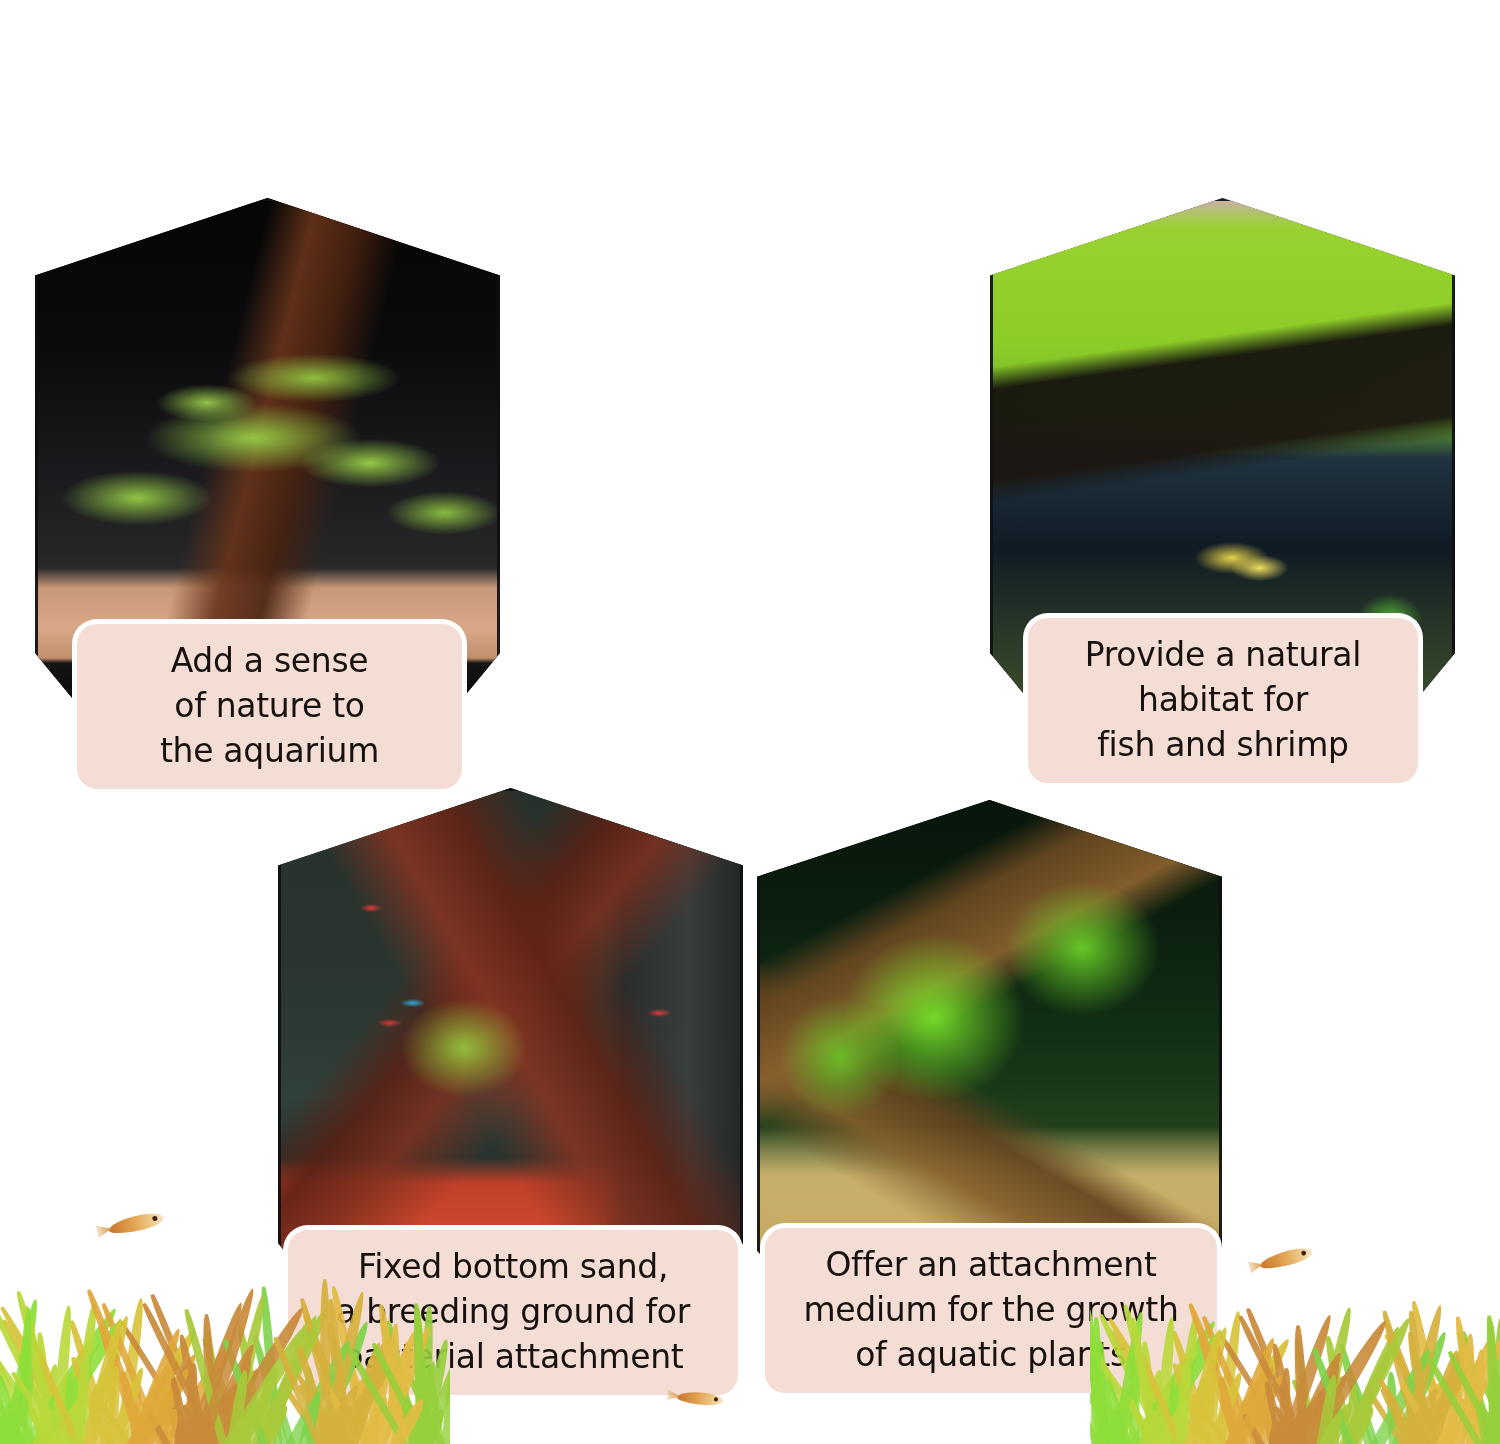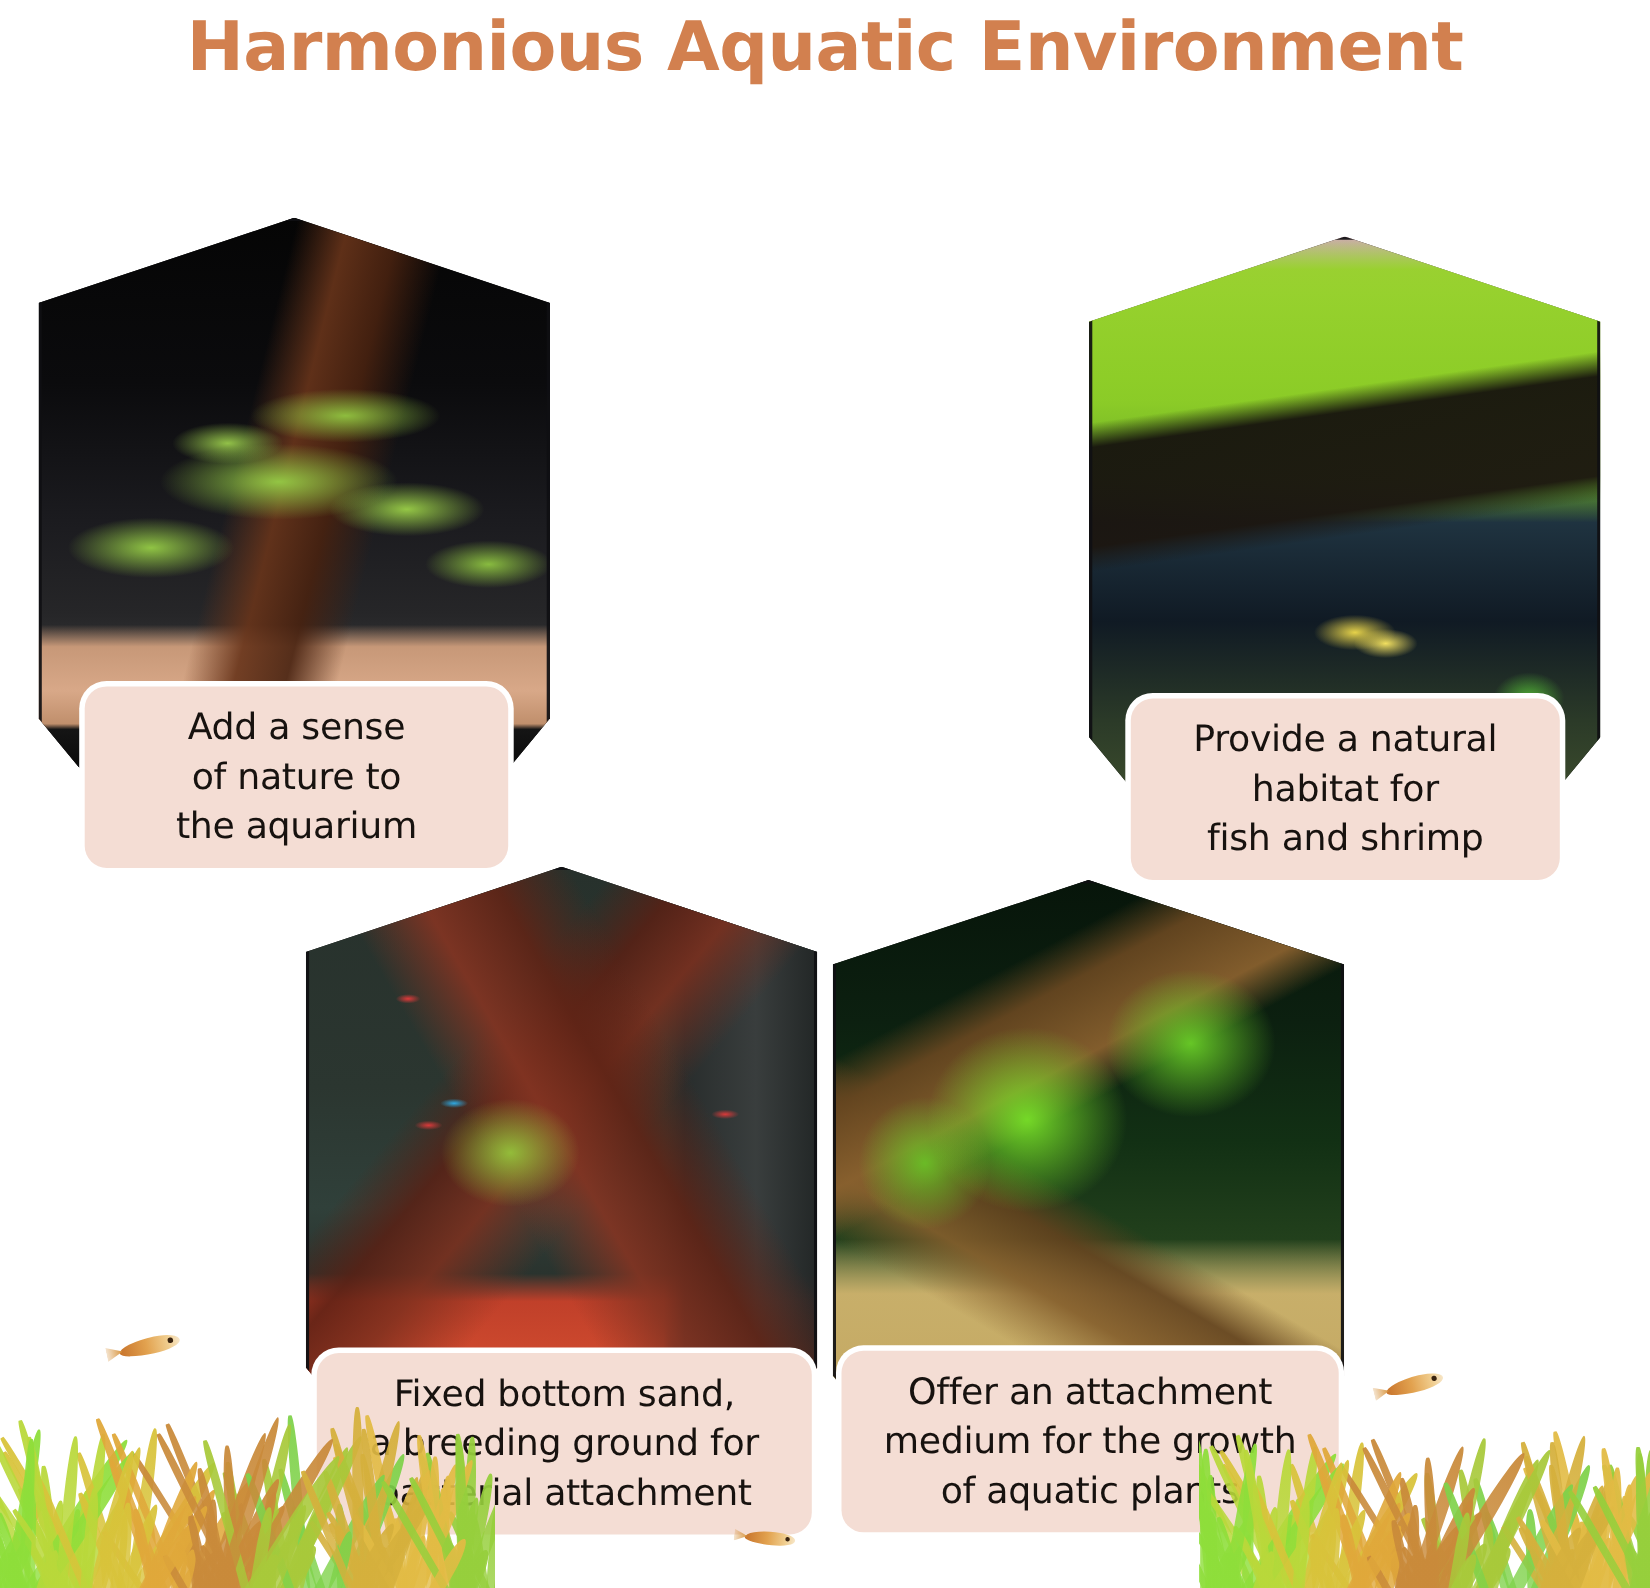--- a/index.html
+++ b/index.html
@@ -123,42 +123,41 @@
     background: #3a2410;
     border-radius: 50%;
   }
 </style>
 </head>
 <body>
 
 <div class="page">
 
   <h1 class="heading">
-    <span class="l2">Harmonious Aquatic Environment</span>
   </h1>
 
   <div class="card" style="left:35px; top:198px; width:465px; height:500px;">
     <div class="photo" style="background-image:
           radial-gradient(ellipse 150px 48px at 47% 48%, rgba(150,205,70,0.95) 0%, rgba(120,175,50,0.0) 72%),
           radial-gradient(ellipse 105px 38px at 22% 60%, rgba(150,205,70,0.95) 0%, rgba(120,175,50,0.0) 72%),
           radial-gradient(ellipse 98px 34px at 72% 53%, rgba(155,208,72,0.95) 0%, rgba(120,175,50,0.0) 72%),
           radial-gradient(ellipse 80px 30px at 88% 63%, rgba(145,200,66,0.92) 0%, rgba(120,175,50,0.0) 72%),
           radial-gradient(ellipse 70px 26px at 37% 41%, rgba(160,212,78,0.9) 0%, rgba(120,175,50,0.0) 72%),
           radial-gradient(ellipse 120px 34px at 60% 36%, rgba(148,202,66,0.92) 0%, rgba(120,175,50,0.0) 72%),
           linear-gradient(104deg, rgba(86,44,22,0) 40%, rgba(104,52,26,0.9) 48%, rgba(72,34,16,0.9) 56%, rgba(86,44,22,0) 64%),
           linear-gradient(180deg, rgba(0,0,0,0) 74%, #c79878 78%, #d8a888 86%, #c08f6c 92%, #151515 93%, #0a0a0a 100%),
           linear-gradient(180deg, #050505 0%, #0b0b0d 30%, #1b1b1f 55%, #262628 72%, #2c2c2e 76%);">
     </div>
     <div class="label" style="left:42px; top:426px; width:385px;">Add a sense
 of nature to
 the aquarium</div>
   </div>
 
 
-  <div class="card" style="left:990px; top:215px; width:465px; height:500px;">
+  <div class="card" style="left:990px; top:198px; width:465px; height:500px;">
     <div class="photo" style="background-image:
           radial-gradient(ellipse 60px 26px at 52% 72%, #e6d24a 0%, rgba(230,210,74,0) 62%),
           radial-gradient(ellipse 44px 20px at 58% 74%, #f2e060 0%, rgba(242,224,96,0) 66%),
           radial-gradient(ellipse 46px 34px at 86% 84%, #4fae35 0%, rgba(79,174,53,0) 70%),
           linear-gradient(-8deg, rgba(0,0,0,0) 46%, rgba(28,22,16,0.95) 50%, rgba(22,18,14,0.95) 66%, rgba(0,0,0,0) 70%),
           linear-gradient(180deg, rgba(190,225,60,0.0) 0%, rgba(150,210,40,0.92) 6%, rgba(140,205,38,0.95) 30%, rgba(110,185,30,0.7) 44%, rgba(0,0,0,0) 52%),
           linear-gradient(180deg, #cfa8b4 0%, #b8cf80 10%, #8ec040 26%, #1f3340 52%, #101a24 70%, #2b3a28 88%, #3a4a2c 100%);">
     </div>
     <div class="label" style="left:38px; top:420px; width:390px;">Provide a natural
 habitat for

